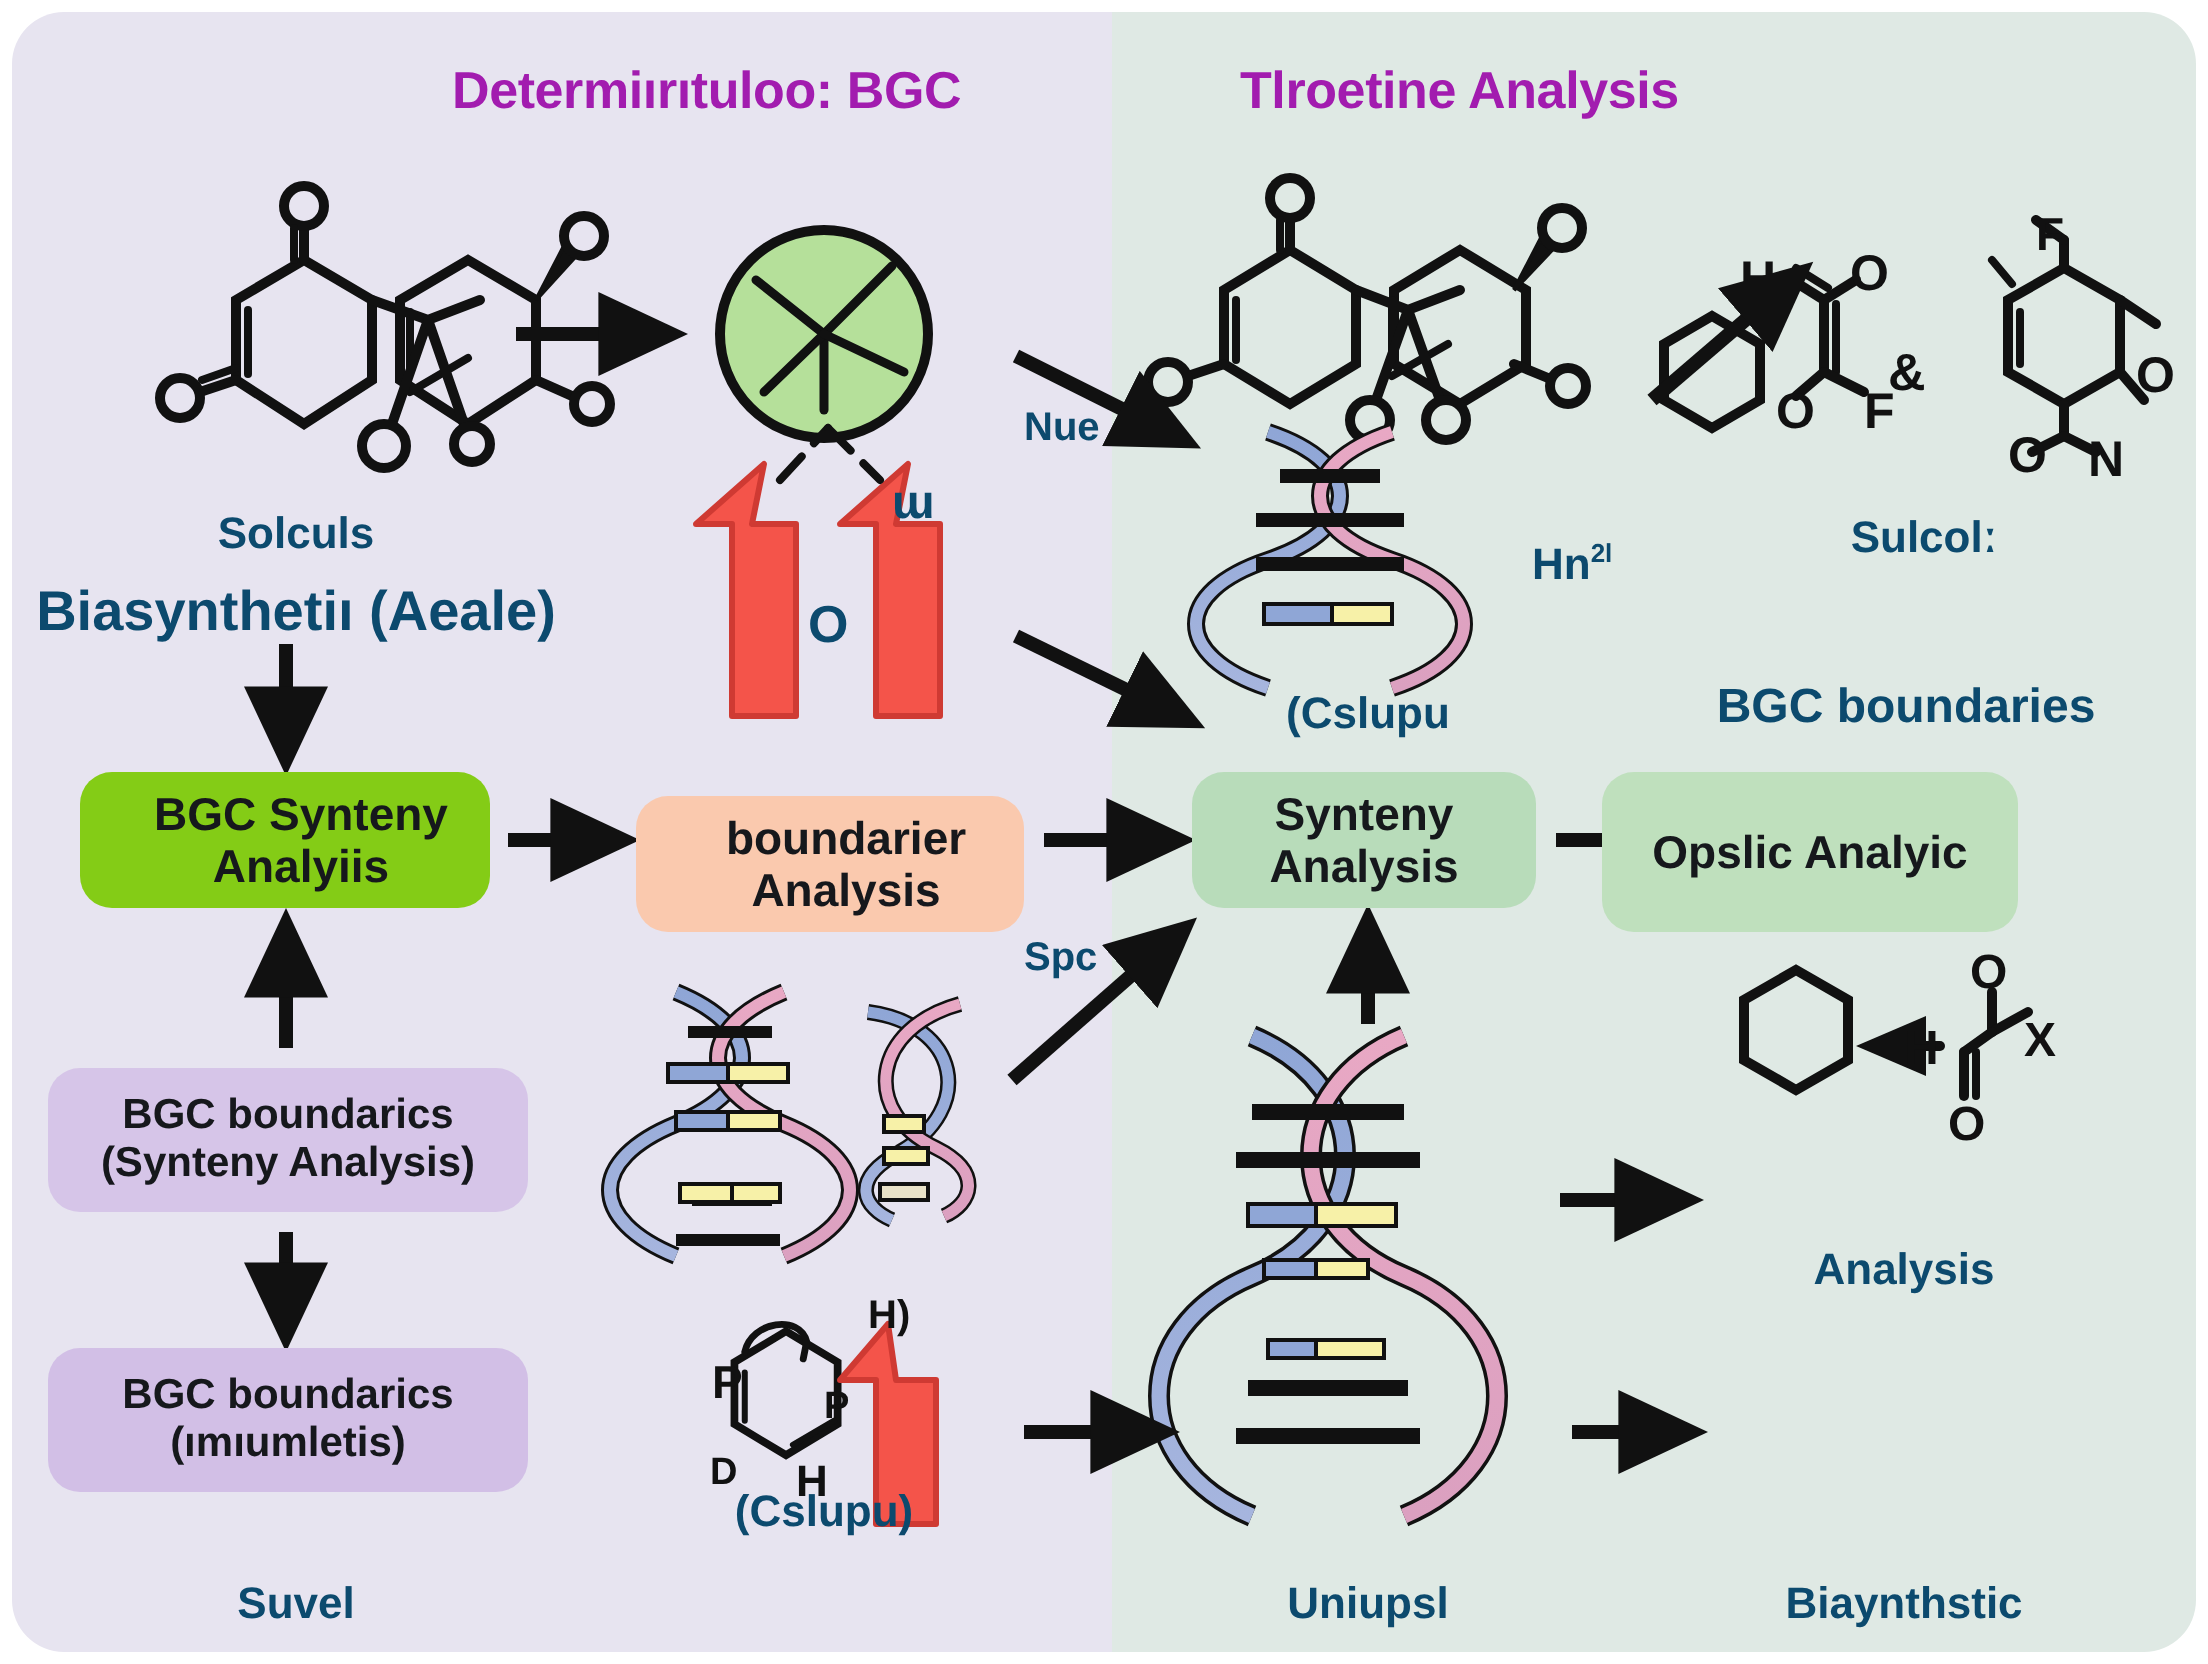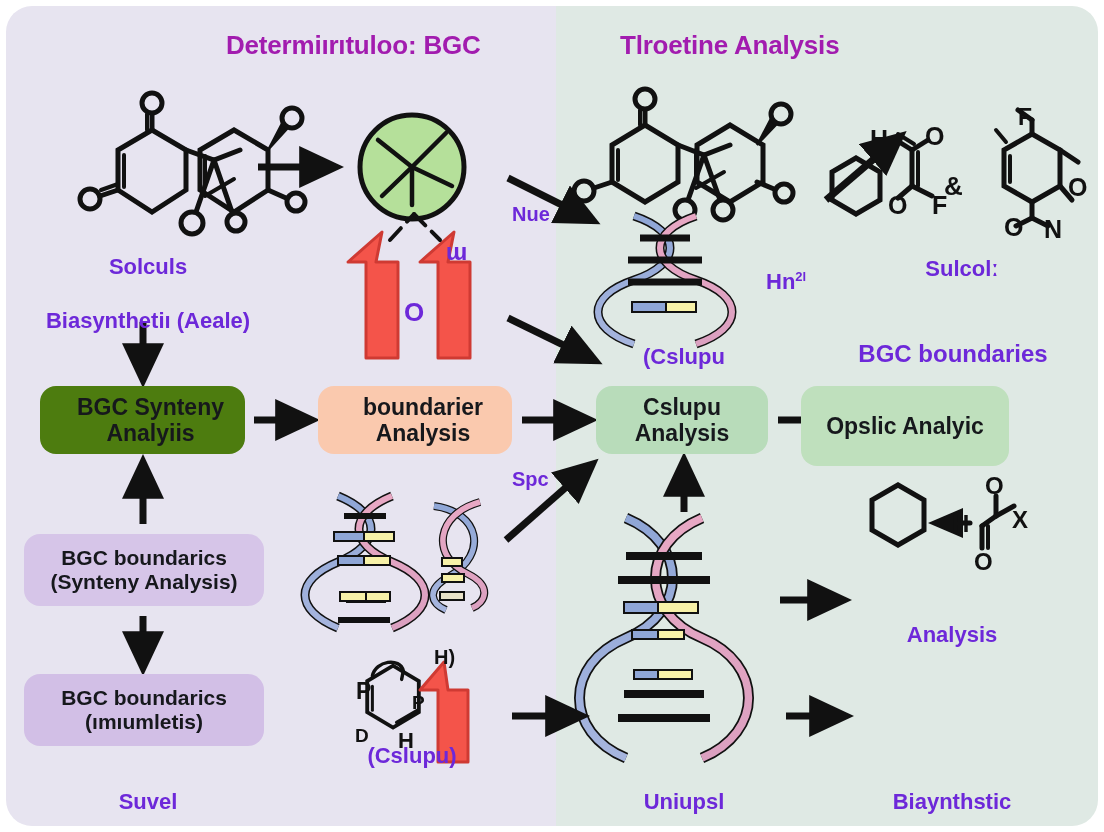--- a/index.html
+++ b/index.html
@@ -39,21 +39,21 @@
   .ttl {
     position: absolute;
     font-weight: bold;
     color: #a21caf;
     font-size: 26px;
     letter-spacing: -0.2px;
     white-space: nowrap;
   }
   .lbl {
     position: absolute;
-    color: #6d28d9;
+    color: #0c4a6e;
     font-weight: bold;
     white-space: nowrap;
     line-height: 1.13;
   }
   .lbl.ctr { text-align: center; margin-top: 12px; }
   .box {
     position: absolute;
     display: flex;
     align-items: center;
     justify-content: center;
@@ -333,37 +333,37 @@
       <line x1="826" y1="200" x2="896" y2="140" marker-end="url(#ah)"></line>
 
       <line x1="780" y1="600" x2="838" y2="600" marker-end="url(#ah)"></line>
 
       <line x1="786" y1="716" x2="840" y2="716" marker-end="url(#ah)"></line>
 
       <line x1="512" y1="716" x2="576" y2="716" marker-end="url(#ah)"></line>
     </g>
   </svg>
 
-  <div class="box" style="left:40px; top:386px; width:205px; height:68px; background:#4d7c0f; font-size:23px;padding-left:24px;">
+  <div class="box" style="left:40px; top:386px; width:205px; height:68px; background:#84cc16; font-size:23px;padding-left:24px;">
     <span>
       <span>BGC Synteny</span><br>
       <span>Analyiis</span>
     </span>
   </div>
 
-  <div class="box" style="left:318px; top:386px; width:194px; height:68px; background:#fac9ae; font-size:23px;padding-left:24px;">
+  <div class="box" style="left:318px; top:398px; width:194px; height:68px; background:#fac9ae; font-size:23px;padding-left:24px;">
     <span>
       <span>boundarier</span><br>
       <span>Analysis</span>
     </span>
   </div>
 
   <div class="box" style="left:596px; top:386px; width:172px; height:68px; background:#b8dcba; font-size:23px;">
     <span>
-      <span>Cslupu</span><br>
+      <span>Synteny</span><br>
       <span>Analysis</span>
     </span>
   </div>
 
   <div class="box" style="left:801px; top:386px; width:208px; height:80px; background:#bfe0bd; font-size:23px;">
     <span>Opslic Analyic</span>
   </div>
 
   <div class="box" style="left:24px; top:534px; width:240px; height:72px; background:#d6c5e8; font-size:21px;">
     <span>
@@ -374,21 +374,21 @@
 
   <div class="box" style="left:24px; top:674px; width:240px; height:72px; background:#d2bfe6; font-size:21px;">
     <span>
       <span>BGC boundarics</span><br>
       <span>(ımıumletis)</span>
     </span>
   </div>
 
   <div class="lbl ctr" style="left:48px; top:243px; width:200px; font-size:22px;">Solculs</div>
 
-  <div class="lbl ctr" style="left:14px; top:297px; width:268px; font-size:22px;">Biasynthetiı (Aeale)</div>
+  <div class="lbl ctr" style="left:14px; top:278px; width:268px; font-size:28px;">Biasynthetiı (Aeale)</div>
 
   <div class="lbl ctr" style="left:48px; top:778px; width:200px; font-size:22px;">Suvel</div>
 
   <div class="lbl ctr" style="left:312px; top:732px; width:200px; font-size:22px;">(Cslupu)</div>
 
   <div class="lbl ctr" style="left:584px; top:333px; width:200px; font-size:22px;text-align:center;">(Cslupu</div>
 
   <div class="lbl ctr" style="left:584px; top:778px; width:200px; font-size:22px;">Uniupsl</div>
 
   <div class="lbl ctr" style="left:832px; top:328px; width:242px; font-size:24px;">BGC boundaries</div>

